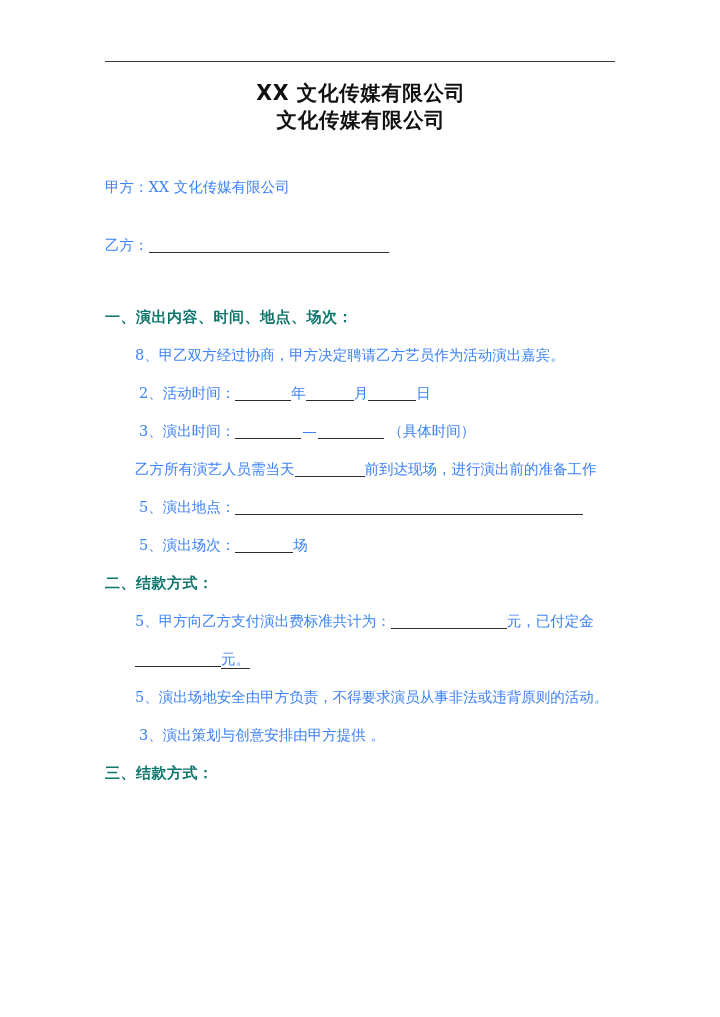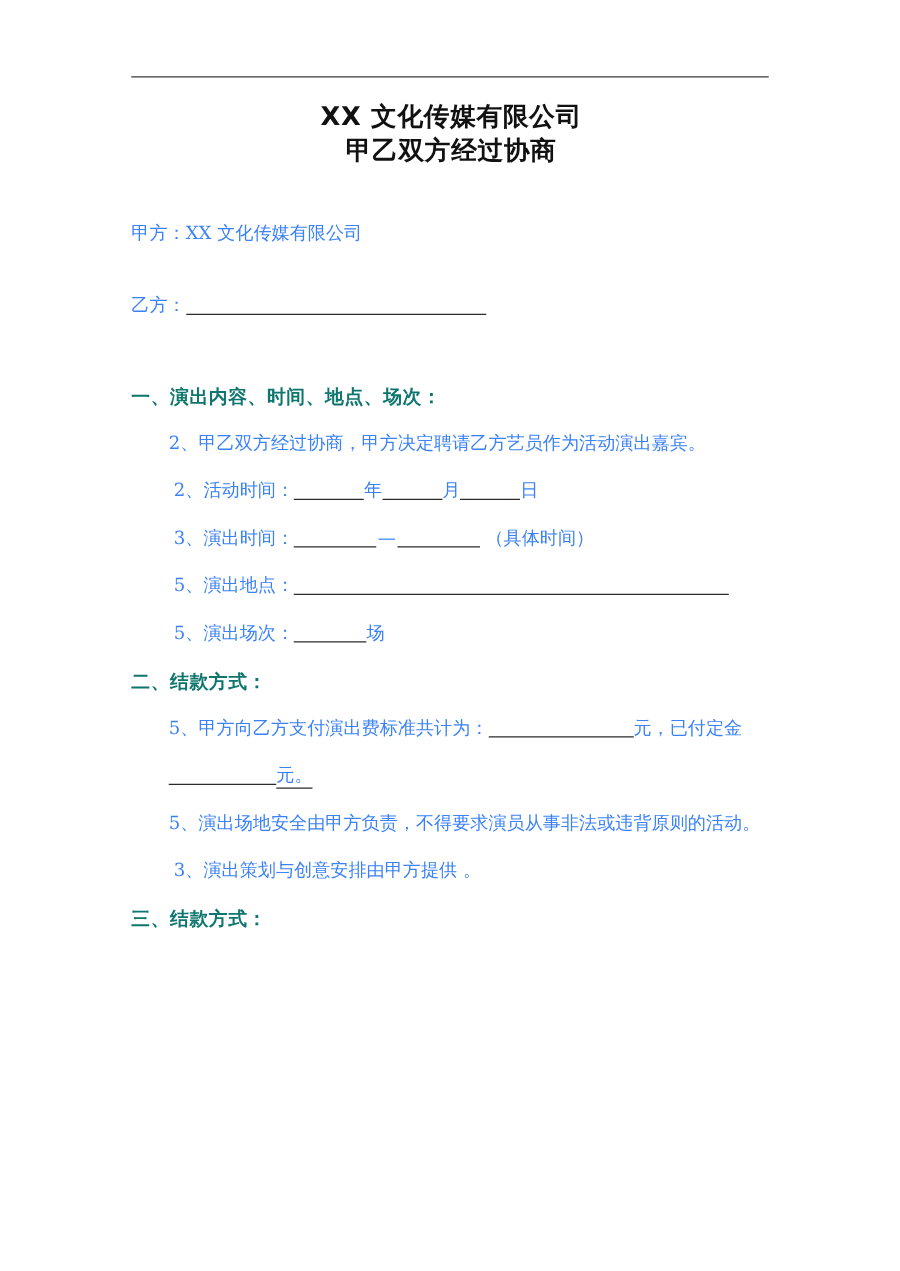--- a/index.html
+++ b/index.html
@@ -126,47 +126,50 @@
 <body>
 
 <div class="page">
 
   <div class="top-rule"></div>
 
   <div class="content">
 
     <div class="title-block">
       <div class="title-line">XX 文化传媒有限公司</div>
-      <div class="title-line">甲乙双方经过协商</div>
+      <div class="title-line">文化传媒有限公司</div>
     </div>
 
     <div class="gap-lg"></div>
 
     <div class="para ind-0">甲方：XX 文化传媒有限公司</div>
 
     <div class="gap-md"></div>
 
     <div class="para ind-0">
       <span>乙方：</span><span class="blank w-party"></span>
     </div>
 
     <div class="gap-lg"></div>
 
     <div class="heading ind-0">一、演出内容、时间、地点、场次：</div>
 
-    <div class="para wrap ind-1">2、甲乙双方经过协商，甲方决定聘请乙方艺员作为活动演出嘉宾。</div>
+    <div class="para wrap ind-1">8、甲乙双方经过协商，甲方决定聘请乙方艺员作为活动演出嘉宾。</div>
 
     <div class="para ind-2">
       <span>2、活动时间：</span><span class="blank w-year"></span><span>年</span><span class="blank w-month"></span><span>月</span><span class="blank w-day"></span><span>日</span>
     </div>
 
     <div class="para ind-2">
       <span>3、演出时间：</span><span class="blank w-time-a"></span><span class="dash">—</span><span class="blank w-time-b"></span>&nbsp;<span>（具体时间）</span>
     </div>
 
+    <div class="para wrap ind-1">
+      <span>乙方所有演艺人员需当天</span><span class="blank w-arrive"></span><span>前到达现场，进行演出前的准备工作</span>
+    </div>
 
     <div class="para ind-2">
       <span>5、演出地点：</span><span class="blank w-venue"></span>
     </div>
 
     <div class="para ind-2">
       <span>5、演出场次：</span><span class="blank w-shows"></span><span>场</span>
     </div>
 
     <div class="heading ind-0">二、结款方式：</div>

